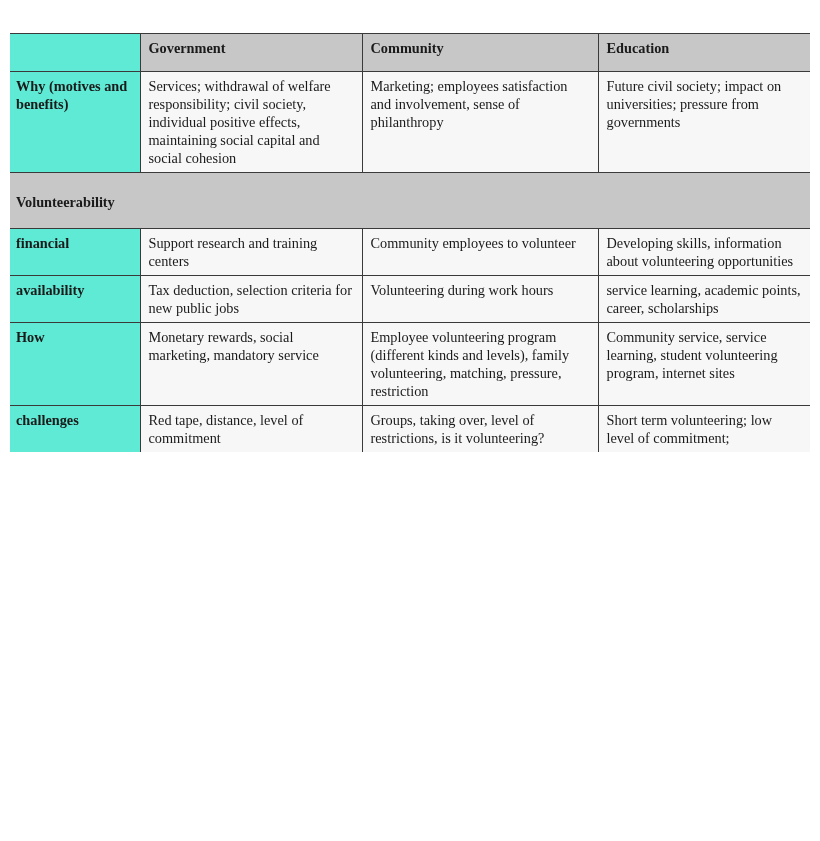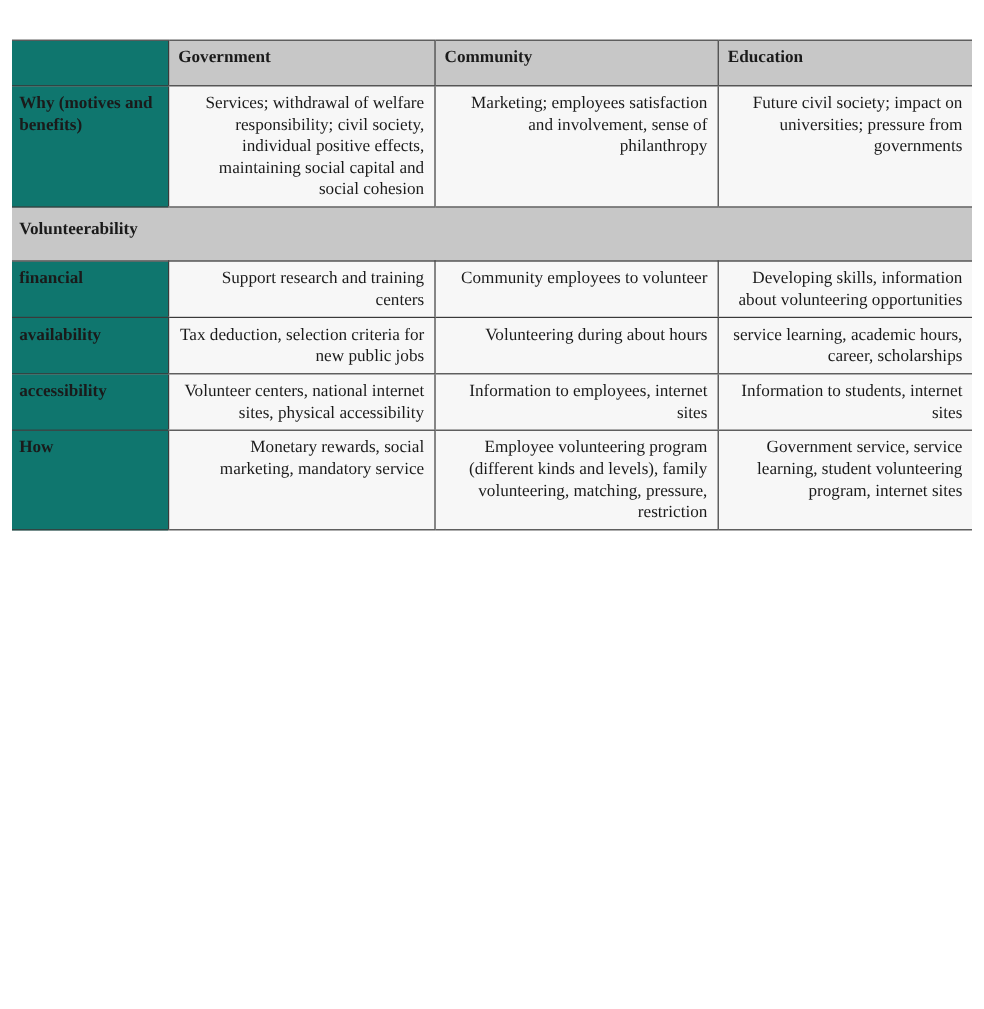--- a/index.html
+++ b/index.html
@@ -43,39 +43,38 @@
     border-top: 1.6px solid #3a3a3a;
     border-bottom: 1.6px solid #3a3a3a;
     border-left: 1.6px solid #3a3a3a;
     border-right: none;
     text-align: left;
     font-weight: normal;
   }
   
   table.matrix td.rowhead, table.matrix th.corner {
     border-left: none;
-    background: #0f766e;
+    background: #5eead4;
     font-weight: bold;
     padding-left: 6px;
   }
   table.matrix th.colhead {
     background: #c7c7c7;
     font-weight: bold;
   }
   table.matrix td.cell {
     background: #f7f7f7;
-    text-align: right;
   }
   
   table.matrix td.section {
     background: #c7c7c7;
     font-weight: bold;
     border-left: none;
     padding-left: 6px;
-    padding-top: 9px;
+    padding-top: 20px;
     padding-bottom: 17px;
   }
   
   tr.header-row th { height: 20px; padding-bottom: 12px; }
   
   tr.last-row td { border-bottom: none; }
 </style>
 </head>
 <body>
 
@@ -107,30 +106,30 @@
         </tr>
         <tr>
           <td class="rowhead">financial</td>
           <td class="cell">Support research and training centers</td>
           <td class="cell">Community employees to volunteer</td>
           <td class="cell">Developing skills, information about volunteering opportunities</td>
         </tr>
         <tr>
           <td class="rowhead">availability</td>
           <td class="cell">Tax deduction, selection criteria for new public jobs</td>
-          <td class="cell">Volunteering during about hours</td>
-          <td class="cell">service learning, academic hours, career, scholarships</td>
-        </tr>
-        <tr>
-          <td class="rowhead">accessibility</td>
-          <td class="cell">Volunteer centers, national internet sites, physical accessibility</td>
-          <td class="cell">Information to employees, internet sites</td>
-          <td class="cell">Information to students, internet sites</td>
+          <td class="cell">Volunteering during work hours</td>
+          <td class="cell">service learning, academic points, career, scholarships</td>
         </tr>
         <tr>
           <td class="rowhead">How</td>
           <td class="cell">Monetary rewards, social marketing, mandatory service</td>
           <td class="cell">Employee volunteering program (different kinds and levels), family volunteering, matching, pressure, restriction</td>
-          <td class="cell">Government service, service learning, student volunteering program, internet sites</td>
+          <td class="cell">Community service, service learning, student volunteering program, internet sites</td>
+        </tr>
+        <tr class="last-row">
+          <td class="rowhead">challenges</td>
+          <td class="cell">Red tape, distance, level of commitment</td>
+          <td class="cell">Groups, taking over, level of restrictions, is it volunteering?</td>
+          <td class="cell">Short term volunteering; low level of commitment;</td>
         </tr>
       </tbody>
   </table>
 </div>
 
 </body></html>

